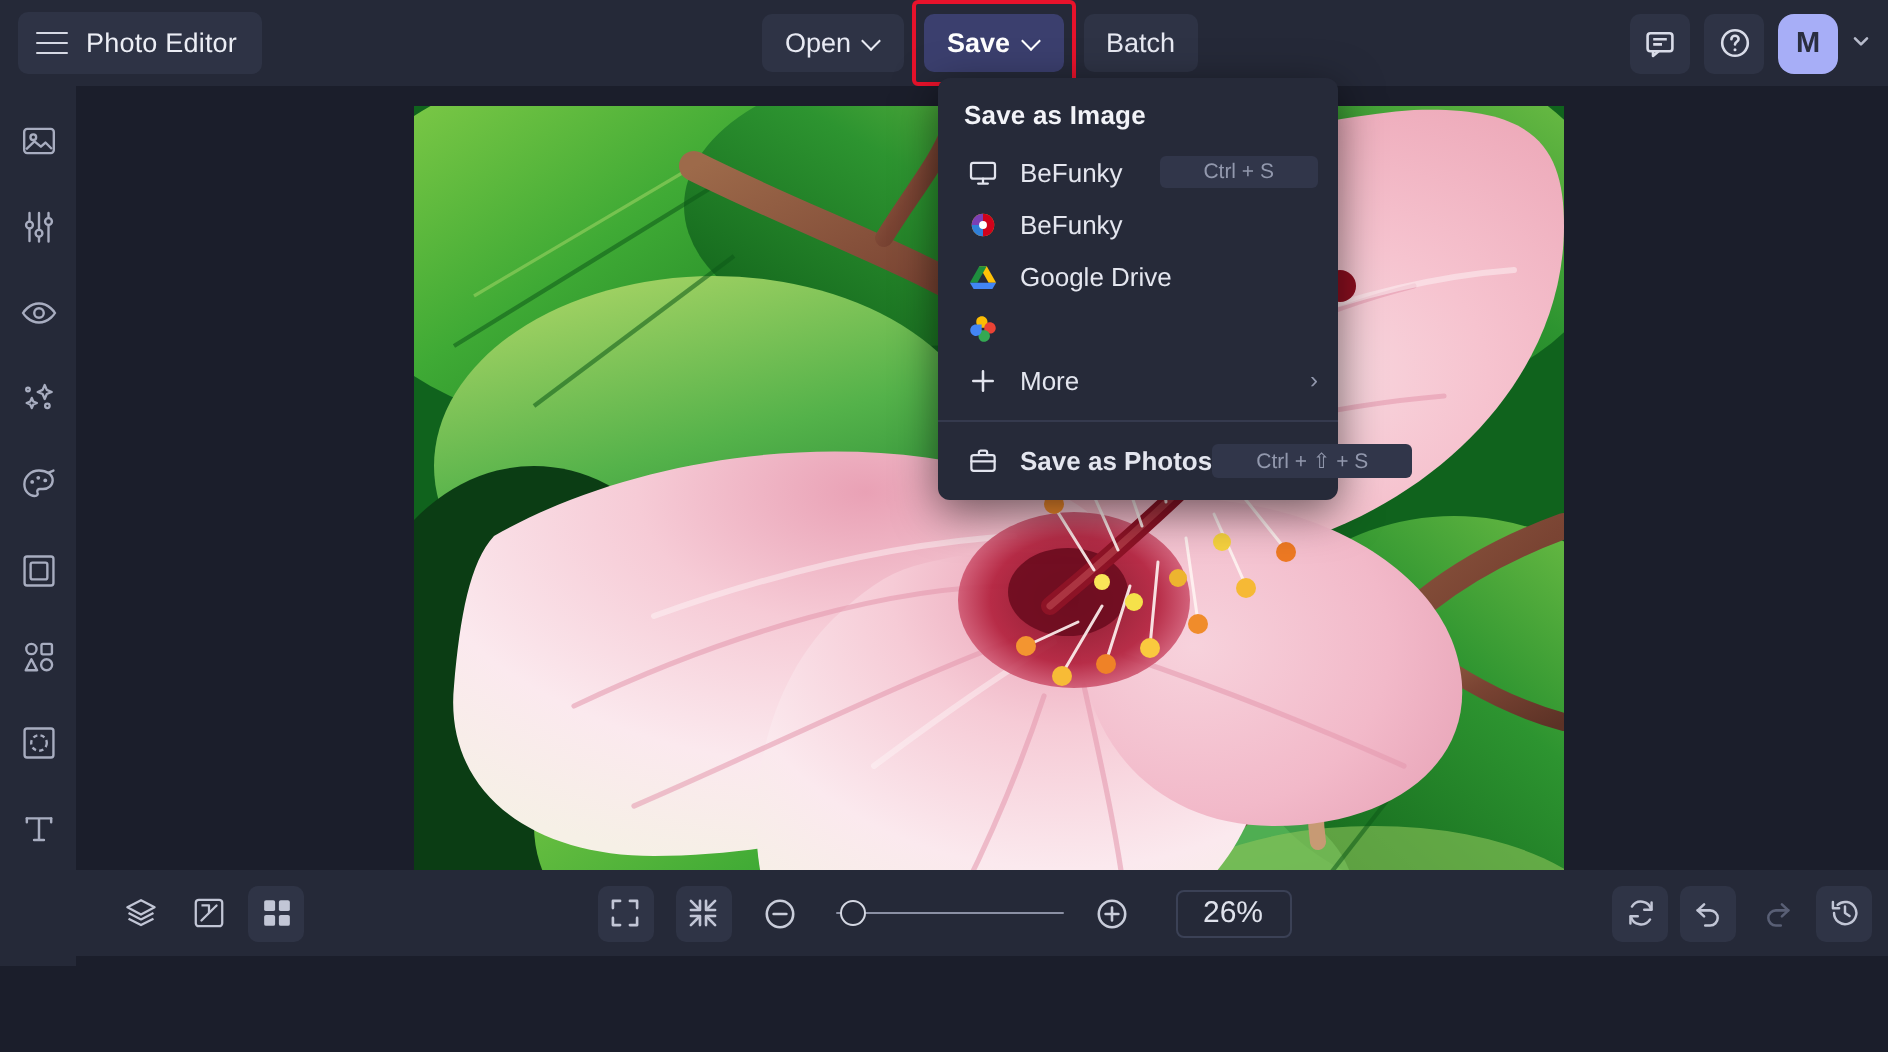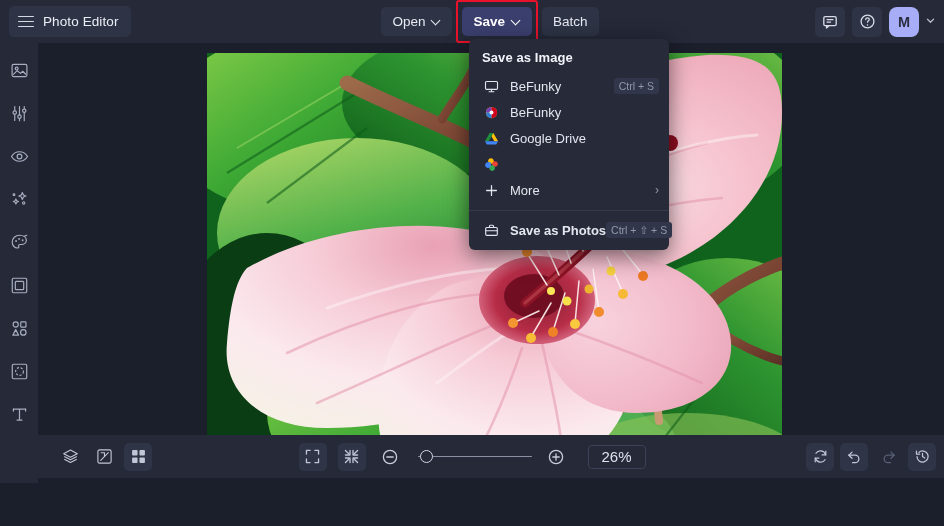--- a/index.html
+++ b/index.html
@@ -146,21 +146,21 @@
     padding: 0 10px 0 13px; cursor: pointer; color: #e4e6ef; font-size: 13px;
   }
   .mi-icon {
     width: 18px; height: 18px; margin-right: 10px;
     display: flex; align-items: center; justify-content: center; flex: 0 0 18px;
   }
   .mi-label { flex: 1; white-space: nowrap; }
   .mi-label.bold { font-weight: bold; }
   .mi-shortcut {
     color: #9298ad; font-size: 10.5px; background: #31364a;
-    border-radius: 3px; padding: 2px 5px; white-space: nowrap;
+    border-radius: 3px; padding: 2px 22px; white-space: nowrap;
   }
   .mi-arrow { color: #9298ad; font-size: 12px; }
   .menu-sep { height: 1px; background: #353a4e; margin: 7px 0 6px; }
 </style>
 </head>
 <body>
 
 <div id="app">
 
   <div class="topbar">

